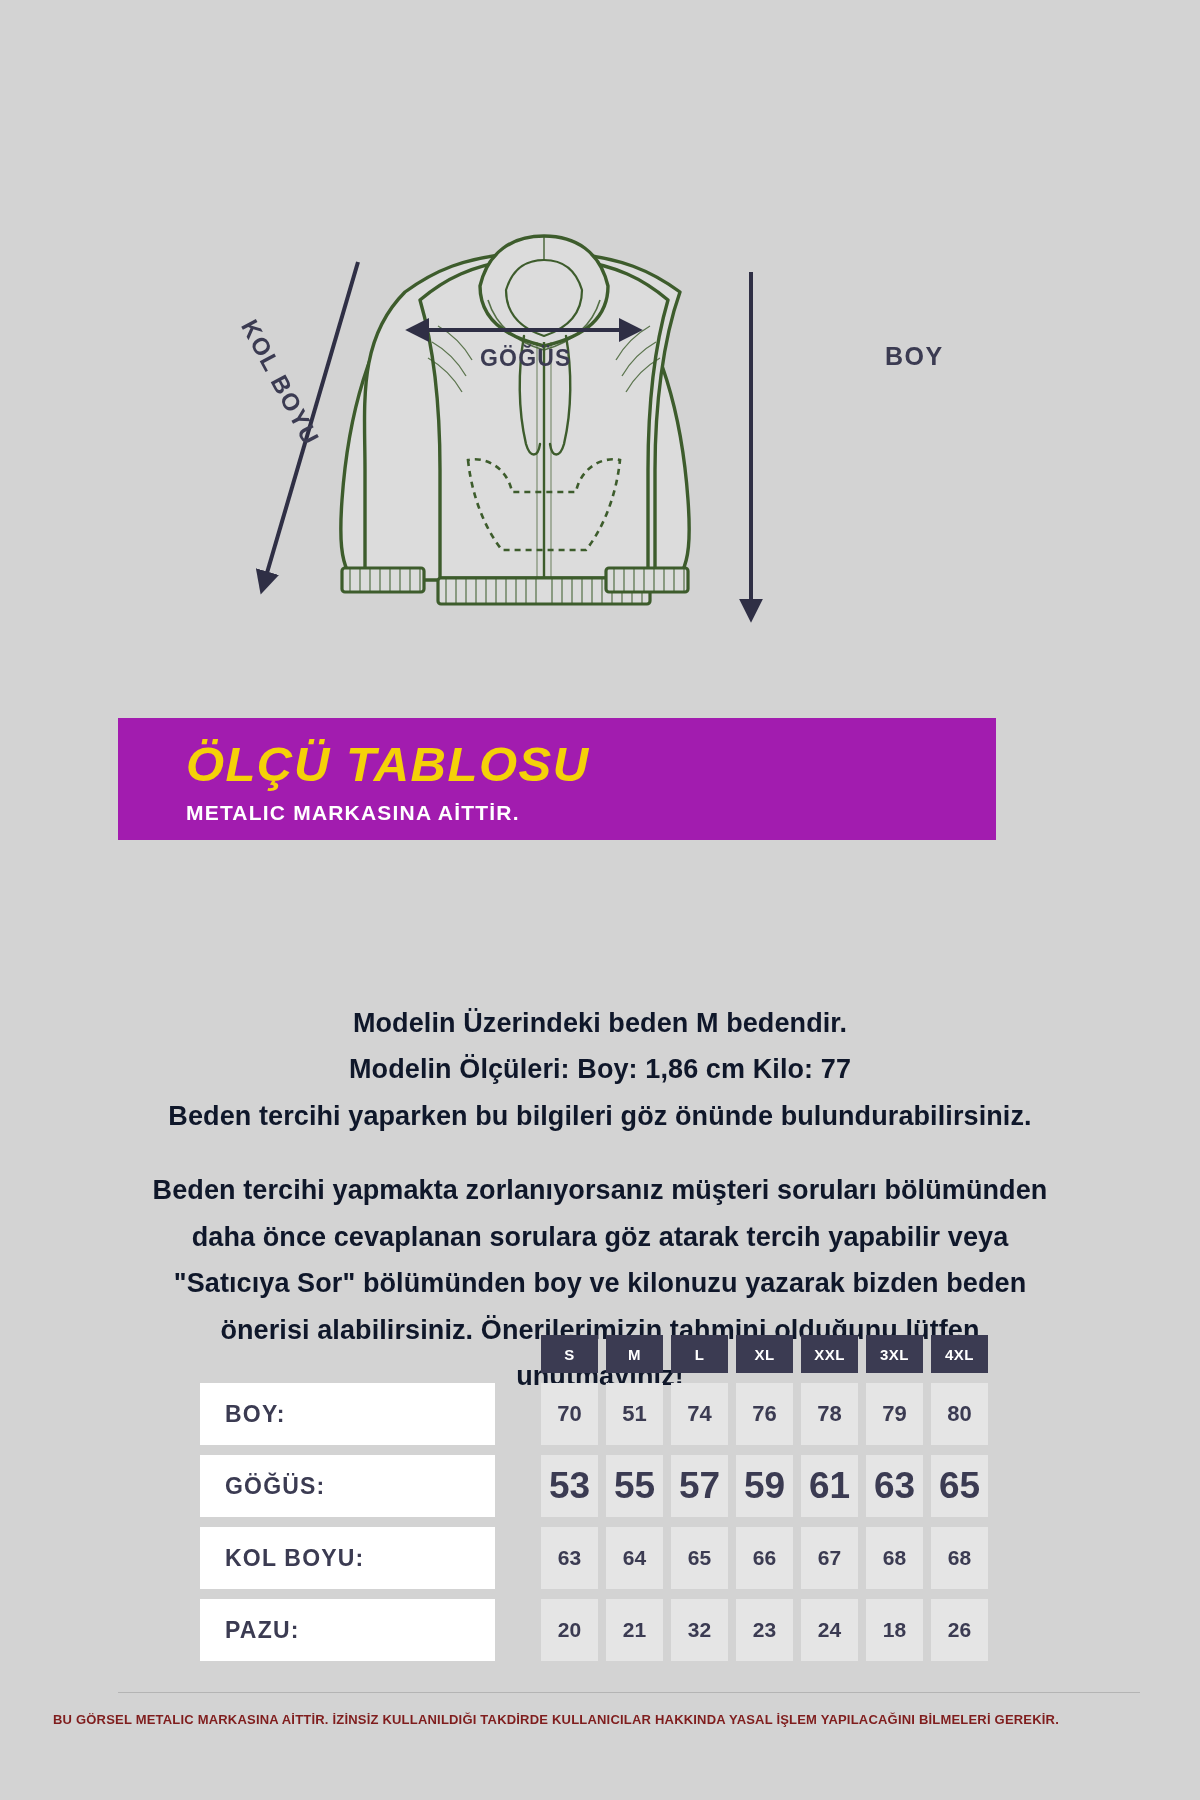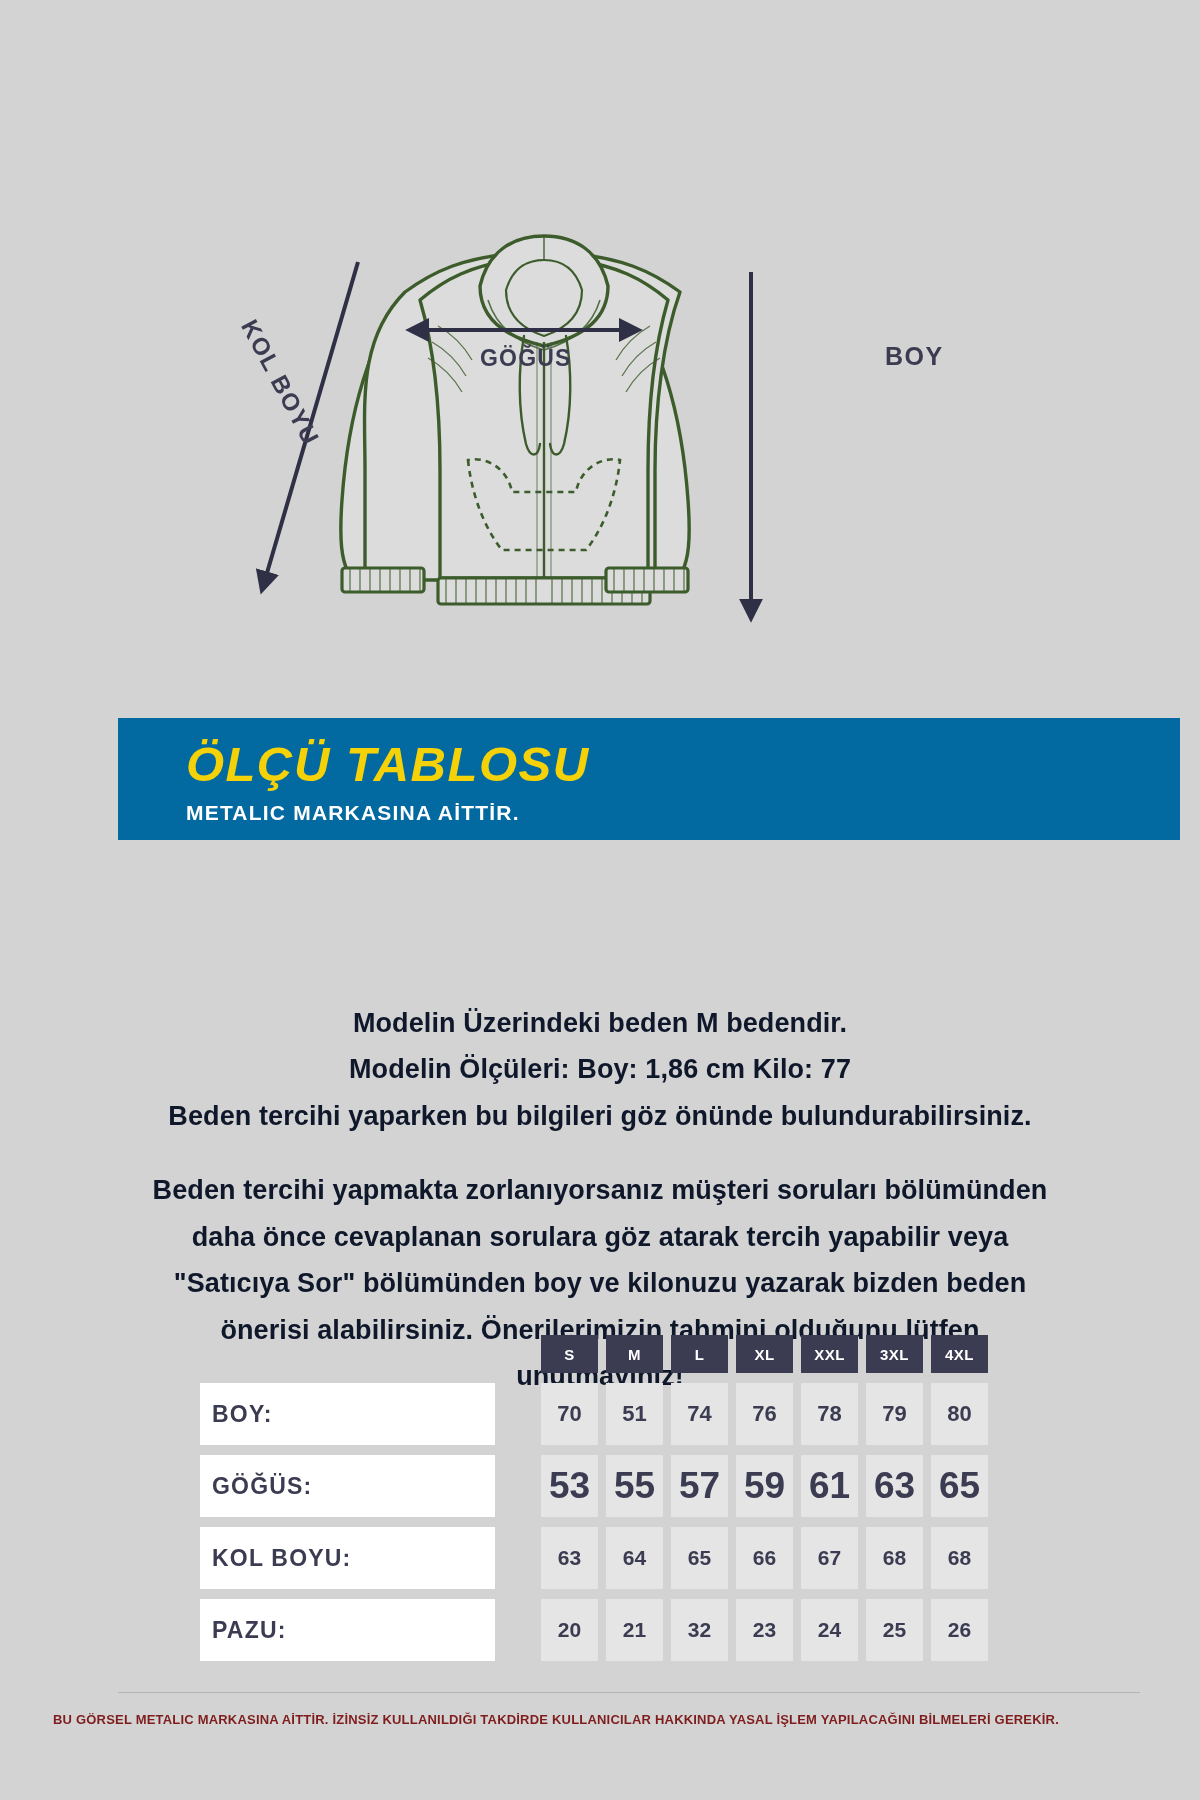--- a/index.html
+++ b/index.html
@@ -65,23 +65,23 @@
     color: #3b3b52;
     transform: rotate(62deg);
     transform-origin: left top;
   }
 
   
   .banner {
     position: absolute;
     left: 118px;
     top: 718px;
-    width: 1062px;
+    width: 878px;
     height: 122px;
-    background: #0369a1;
+    background: #a21caf;
   }
   .banner-title {
     position: absolute;
     left: 68px;
     top: 18px;
     font-size: 49px;
     font-weight: bold;
     font-style: italic;
     letter-spacing: 1.5px;
     color: #f5d108;
@@ -125,21 +125,21 @@
   .t-row {
     display: flex;
     align-items: stretch;
     margin-bottom: 10px;
   }
   .t-rowlabel {
     width: 295px;
     background: #ffffff;
     display: flex;
     align-items: center;
-    padding-left: 12px;
+    padding-left: 25px;
     box-sizing: border-box;
     font-size: 23px;
     font-weight: bold;
     letter-spacing: 1.2px;
     color: #3b3b52;
   }
   .t-spacer { width: 38px; }
   .t-cells { display: flex; }
   .t-cell {
     width: 57px;
@@ -349,21 +349,21 @@
 
     <div class="t-row t-body row-pazu">
       <div class="t-rowlabel">PAZU:</div>
       <div class="t-spacer"></div>
       <div class="t-cells">
         <div class="t-cell">20</div>
         <div class="t-cell">21</div>
         <div class="t-cell">32</div>
         <div class="t-cell">23</div>
         <div class="t-cell">24</div>
-        <div class="t-cell">25</div>
+        <div class="t-cell">18</div>
         <div class="t-cell">26</div>
       </div>
     </div>
 
   </div>
 
   <div class="footer-rule"></div>
   <div class="footer-text">BU GÖRSEL METALIC MARKASINA AİTTİR. İZİNSİZ KULLANILDIĞI TAKDİRDE KULLANICILAR HAKKINDA YASAL İŞLEM YAPILACAĞINI BİLMELERİ GEREKİR.</div>
 
 </div>

